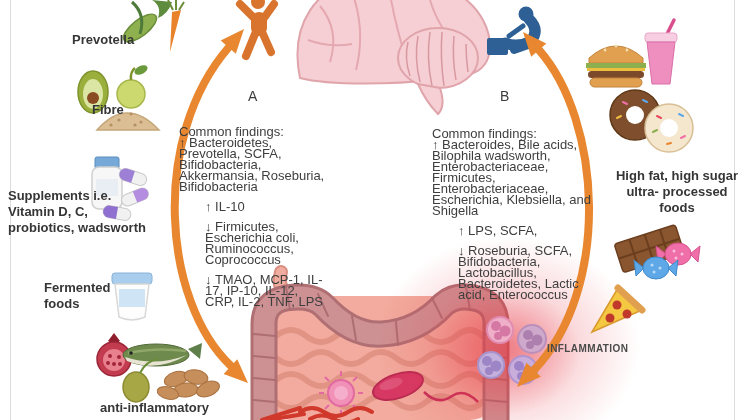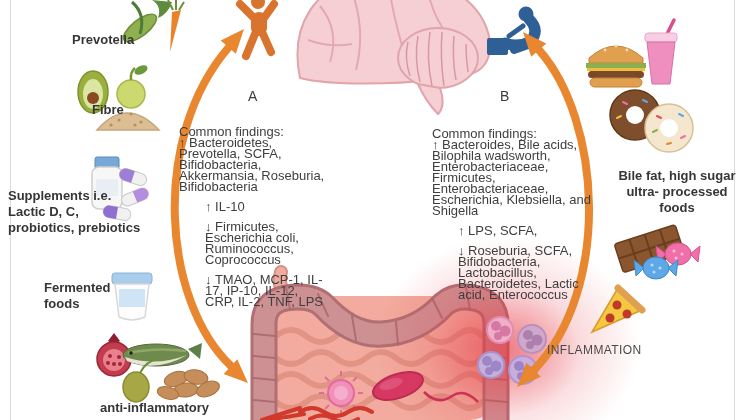--- a/index.html
+++ b/index.html
@@ -5,21 +5,21 @@
   html,body{margin:0;padding:0;background:#fff;}
   .canvas{position:relative;width:744px;height:420px;background:#ffffff;overflow:hidden;
           font-family:"Liberation Sans",sans-serif;color:#3a3a3a;}
   .edge{position:absolute;top:0;width:1px;height:420px;background:#dcdcdc;}
   .lbl{position:absolute;font-weight:700;font-size:13px;line-height:16px;color:#363636;}
   .lbl.center{text-align:center;}
   .pathway-letter{position:absolute;font-size:14px;font-weight:500;color:#3c3c3c;}
   .findings{position:absolute;font-size:13px;line-height:11px;color:#3e3e3e;font-weight:500;}
   .findings .fp{margin-top:9px;padding-left:26px;}
   .findings .ft{margin:0;}
-  .inflam{position:absolute;font-size:12px;font-weight:400;letter-spacing:.4px;color:#4a4a4a;}
+  .inflam{position:absolute;font-size:10px;font-weight:700;letter-spacing:.4px;color:#4a4a4a;}
   svg{position:absolute;left:0;top:0;}
   .txt-layer{position:absolute;left:0;top:0;width:744px;height:420px;pointer-events:none;}
 </style>
 </head>
 <body>
 
 <div class="canvas">
 
   <div class="edge" style="left:10px;"></div>
   <div class="edge" style="left:734px;"></div>
@@ -331,25 +331,25 @@
     <g>
       <path d="M539 50 C601 120 612 288 534 370" stroke="#E8872F" stroke-width="8" fill="none" stroke-linecap="round"></path>
       <polygon points="0,0 -24,-10 -24,10" fill="#E8872F" transform="translate(523,32) rotate(-131)"></polygon>
       <polygon points="0,0 -24,-10 -24,10" fill="#E8872F" transform="translate(517,387) rotate(134)"></polygon>
     </g>
   </svg>
 
   <div class="txt-layer">
     <div class="lbl" style="left:72px;top:32px;">Prevotella</div>
     <div class="lbl" style="left:44px;top:102px;padding-left:48px;">Fibre</div>
-    <div class="lbl" style="left:8px;top:188px;width:140px;">Supplements i.e. Lactic D, C, probiotics, prebiotics</div>
+    <div class="lbl" style="left:8px;top:188px;width:140px;">Supplements i.e. Vitamin D, C, probiotics, wadsworth</div>
     <div class="lbl" style="left:44px;top:280px;width:85px;">Fermented foods</div>
     <div class="lbl" style="left:100px;top:400px;width:130px;">anti-inflammatory</div>
 
-    <div class="lbl center" style="left:610px;top:168px;width:134px;">Bile fat, high sugar ultra- processed foods</div>
+    <div class="lbl center" style="left:610px;top:168px;width:134px;">High fat, high sugar ultra- processed foods</div>
 
     <div class="pathway-letter" style="left:248px;top:88px;">A</div>
     <div class="pathway-letter" style="left:500px;top:88px;">B</div>
 
     <div class="findings" style="left:179px;top:126px;width:152px;">
       <div class="ft">Common findings:</div>
       <div class="ft">↑ Bacteroidetes, Prevotella, SCFA, Bifidobacteria, Akkermansia, Roseburia, Bifidobacteria</div>
       <div class="fp">↑ IL-10</div>
       <div class="fp">↓ Firmicutes, Escherichia coli, Ruminococcus, Coprococcus</div>
       <div class="fp">↓ TMAO, MCP-1, IL-17, IP-10, IL-12, CRP, IL-2, TNF, LPS</div>

